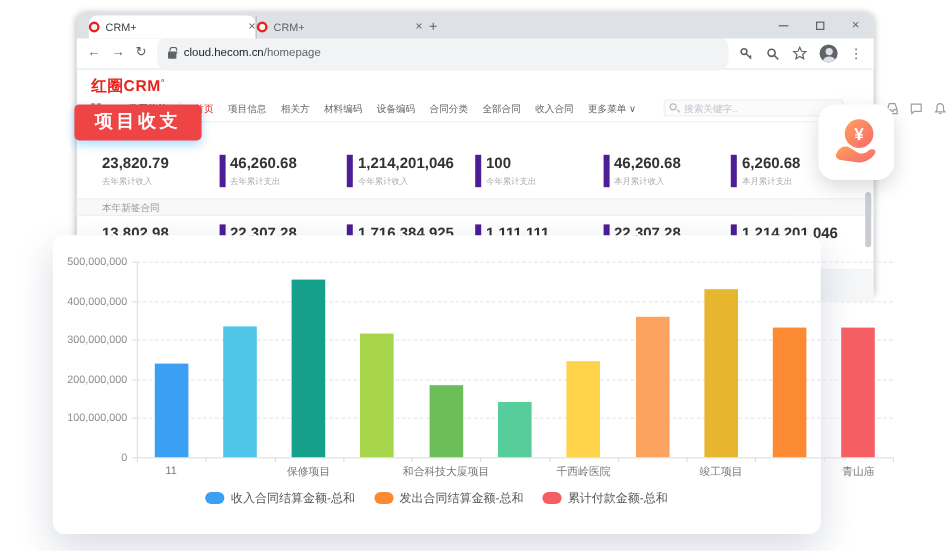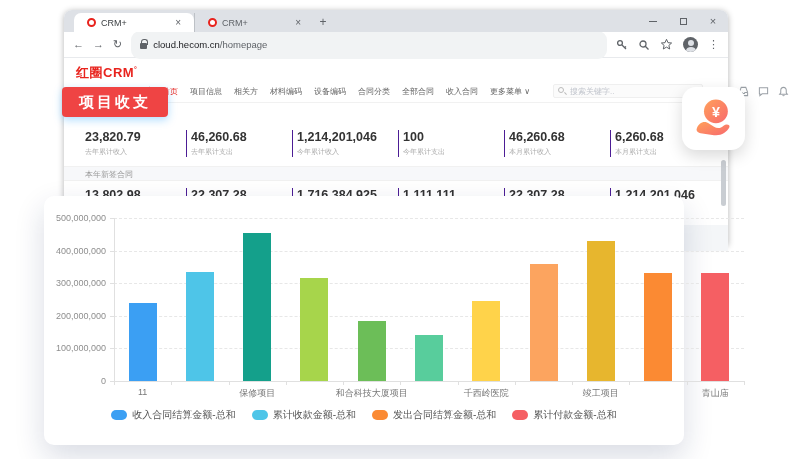--- a/index.html
+++ b/index.html
@@ -4,21 +4,21 @@
 <style>
   *{margin:0;padding:0;box-sizing:border-box}
   html,body{width:792px;height:459px}
   body{font-family:"Liberation Sans","DejaVu Sans",sans-serif;background:#fff;position:relative;overflow:hidden}
   .stage{position:absolute;inset:0;background:#fff}
 
   
   .browser{position:absolute;left:64px;top:10px;width:664px;height:235px;background:#fff;
            border-radius:8px 8px 0 0;box-shadow:0 1px 6px rgba(0,0,0,.30)}
   .tabstrip{height:22px;background:#DEE1E6;border-radius:8px 8px 0 0;display:flex;align-items:flex-end;padding-left:10px;position:relative}
-  .tab{height:19px;width:120px;display:flex;align-items:center;gap:5px;padding:0 13px;font-size:9px;color:#5F6368}
+  .tab{height:19px;width:139px;display:flex;align-items:center;gap:5px;padding:0 0;font-size:9px;color:#5F6368}
   .tab.active{background:#fff;border-radius:7px 7px 0 0;color:#3C4043}
   .tab.inactive{border-left:1px solid #BDC1C6}
   .favicon{width:9px;height:9px;border:2px solid #E8231D;border-radius:50%;flex:none;background:#fff}
   .tab-label{flex:1;overflow:hidden;white-space:nowrap}
   .tab-close{font-size:10px;color:#5F6368;line-height:1}
   .newtab{width:18px;height:18px;margin-bottom:1px;display:flex;align-items:center;justify-content:center;font-size:12px;color:#5F6368}
   .win-controls{position:absolute;right:0;top:0;height:22px;display:flex}
   .win-btn{width:30px;height:22px;display:flex;align-items:center;justify-content:center;color:#5F6368;font-size:11px}
   .glyph-min{width:8px;height:1px;background:#5F6368;display:block}
   .glyph-max{width:7px;height:7px;border:1px solid #5F6368;display:block}
@@ -56,21 +56,21 @@
   .search-glyph{position:absolute;left:5px;top:3px;width:6px;height:6px;border:1px solid #BBB;border-radius:50%}
   .search-glyph:after{content:"";position:absolute;left:5px;top:5px;width:3px;height:1px;background:#BBB;transform:rotate(45deg)}
   .crm-icons{display:flex;align-items:center;gap:9px;margin-left:12px}
   .crm-icons svg{display:block}
   .avatar-crm{width:13px;height:13px;border-radius:50%;background:#F7931E}
 
   .stats-row{display:flex;align-items:flex-start}
   .stats-row.first{padding:27px 12px 9px 0}
   .stats-row.second{padding:7px 12px 8px 0}
   .stat-cell{flex:1;padding-left:21px;min-width:0}
-  .stat-cell + .stat-cell{border-left:1px solid #4c1d95;padding-left:4px}
+  .stat-cell + .stat-cell{border-left:5px solid #4c1d95;padding-left:4px}
   .stat-value{font-size:12.5px;font-weight:bold;color:#333;white-space:nowrap}
   .stat-label{font-size:7px;color:#ABABAB;margin-top:3px;white-space:nowrap}
   .section-bar{height:15px;line-height:15px;background:#F7F8FA;border-top:1px solid #F1F1F1;border-bottom:1px solid #F1F1F1;font-size:8px;color:#999;padding-left:21px}
   .page-bottom{height:26px;background:#F4F6F8;margin-top:2px}
   .scroll-thumb{position:absolute;right:2px;top:150px;width:5px;height:46px;background:#C9CDD2;border-radius:3px}
 
   
   .badge{position:absolute;left:62px;top:87px;height:30px;line-height:30px;padding:0 17px;border-radius:4px;
          color:#fff;font-size:15px;font-weight:bold;letter-spacing:3px;box-shadow:0 3px 8px rgba(30,159,255,.35)}
   .money-card{position:absolute;left:682px;top:87px;width:63px;height:63px;background:#fff;border-radius:14px;
@@ -329,24 +329,20 @@
         <div class="xtickmark" style="left: 585.455px; top: 185px;"></div>
         <div class="xtickmark" style="left: 642.727px; top: 185px;"></div>
         <div class="xtickmark" style="left: 700px; top: 185px;"></div>
       </div>
     <div class="legend" id="chart-legend" style="top: 212px;">
         <div class="legend-item">
           <div class="legend-swatch" style="background: rgb(59, 159, 243);"></div>
           <span>收入合同结算金额-总和</span>
         </div>
         <div class="legend-item">
-          <div class="legend-swatch" style="background: rgb(78, 197, 232);"></div>
-          <span>累计收款金额-总和</span>
-        </div>
-        <div class="legend-item">
           <div class="legend-swatch" style="background: rgb(251, 138, 51);"></div>
           <span>发出合同结算金额-总和</span>
         </div>
         <div class="legend-item">
           <div class="legend-swatch" style="background: rgb(245, 95, 99);"></div>
           <span>累计付款金额-总和</span>
         </div>
       </div>
   </div>
 

